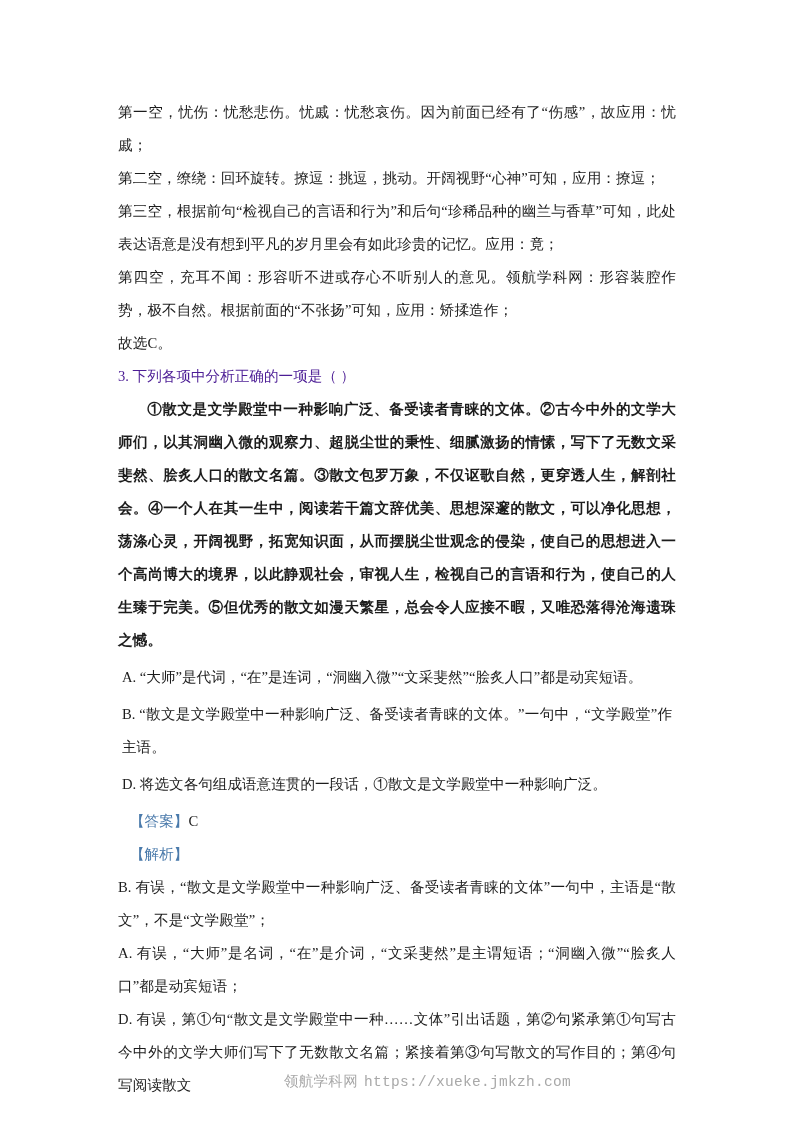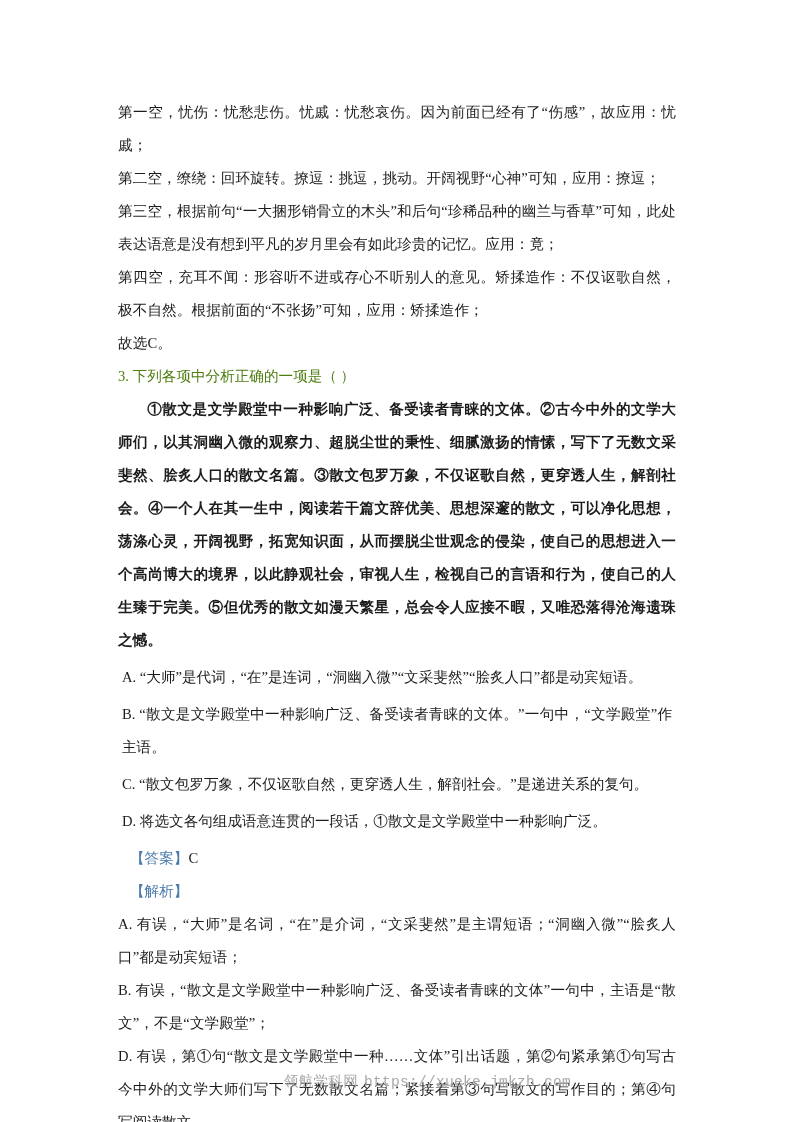--- a/index.html
+++ b/index.html
@@ -37,21 +37,21 @@
     text-justify: inter-ideograph;
     margin: 0;
   }
   .indent2 {
     text-indent: 2em;
     font-weight: bold;
   }
   .qnum {
     font-size: 14.6px;
     line-height: 33px;
-    color: #4d7c0f;
+    color: #4c1d95;
   }
   .opt {
     font-size: 14.6px;
     line-height: 33px;
     color: #1c1c1c;
     text-align: justify;
     text-justify: inter-ideograph;
     margin: 4px;
   }
   .marker {
@@ -83,62 +83,58 @@
 </style>
 </head>
 <body>
 
 <div class="page">
 
   <div class="content">
 
     <div class="para">第一空，忧伤：忧愁悲伤。忧戚：忧愁哀伤。因为前面已经有了“伤感”，故应用：忧戚；</div>
     <div class="para">第二空，缭绕：回环旋转。撩逗：挑逗，挑动。开阔视野“心神”可知，应用：撩逗；</div>
-    <div class="para">第三空，根据前句“一大捆形销骨立的木头”和后句“珍稀品种的幽兰与香草”可知，此处表达语意是没有想到平凡的岁月里会有如此珍贵的记忆。应用：竟；</div>
-    <div class="para">第四空，充耳不闻：形容听不进或存心不听别人的意见。矫揉造作：不仅讴歌自然，极不自然。根据前面的“不张扬”可知，应用：矫揉造作；</div>
+    <div class="para">第三空，根据前句“检视自己的言语和行为”和后句“珍稀品种的幽兰与香草”可知，此处表达语意是没有想到平凡的岁月里会有如此珍贵的记忆。应用：竟；</div>
+    <div class="para">第四空，充耳不闻：形容听不进或存心不听别人的意见。领航学科网：形容装腔作势，极不自然。根据前面的“不张扬”可知，应用：矫揉造作；</div>
     <div class="para">故选C。</div>
 
     <div class="qnum">
       <span>3.</span>
       <span>下列各项中分析正确的一项是（    ）</span>
     </div>
 
     <div class="para indent2">①散文是文学殿堂中一种影响广泛、备受读者青睐的文体。②古今中外的文学大师们，以其洞幽入微的观察力、超脱尘世的秉性、细腻激扬的情愫，写下了无数文采斐然、脍炙人口的散文名篇。③散文包罗万象，不仅讴歌自然，更穿透人生，解剖社会。④一个人在其一生中，阅读若干篇文辞优美、思想深邃的散文，可以净化思想，荡涤心灵，开阔视野，拓宽知识面，从而摆脱尘世观念的侵染，使自己的思想进入一个高尚博大的境界，以此静观社会，审视人生，检视自己的言语和行为，使自己的人生臻于完美。⑤但优秀的散文如漫天繁星，总会令人应接不暇，又唯恐落得沧海遗珠之憾。</div>
 
     <div class="opt">
       <span>A.</span>
       <span>“大师”是代词，“在”是连词，“洞幽入微”“文采斐然”“脍炙人口”都是动宾短语。</span>
     </div>
 
     <div class="opt">
       <span>B.</span>
       <span>“散文是文学殿堂中一种影响广泛、备受读者青睐的文体。”一句中，“文学殿堂”作主语。</span>
     </div>
 
-    <div class="opt">
-      <span>C.</span>
-      <span>“散文包罗万象，不仅讴歌自然，更穿透人生，解剖社会。”是递进关系的复句。</span>
-    </div>
 
     <div class="opt">
       <span>D.</span>
       <span>将选文各句组成语意连贯的一段话，①散文是文学殿堂中一种影响广泛。</span>
     </div>
 
     <div class="answer-line">
       <span class="marker">【答案】</span><span class="answer-val">C</span>
     </div>
 
     <div class="analysis-line">
       <span class="marker">【解析】</span>
     </div>
 
 
+    <div class="para">B. 有误，“散文是文学殿堂中一种影响广泛、备受读者青睐的文体”一句中，主语是“散文”，不是“文学殿堂”；</div>
     <div class="para">A. 有误，“大师”是名词，“在”是介词，“文采斐然”是主谓短语；“洞幽入微”“脍炙人口”都是动宾短语；</div>
-    <div class="para">B. 有误，“散文是文学殿堂中一种影响广泛、备受读者青睐的文体”一句中，主语是“散文”，不是“文学殿堂”；</div>
     <div class="para">D. 有误，第①句“散文是文学殿堂中一种……文体”引出话题，第②句紧承第①句写古今中外的文学大师们写下了无数散文名篇；紧接着第③句写散文的写作目的；第④句写阅读散文</div>
 
   </div>
 
   <div class="footer">
     <span class="site">领航学科网</span><span>https://xueke.jmkzh.com</span>
   </div>
 
 </div>
 

